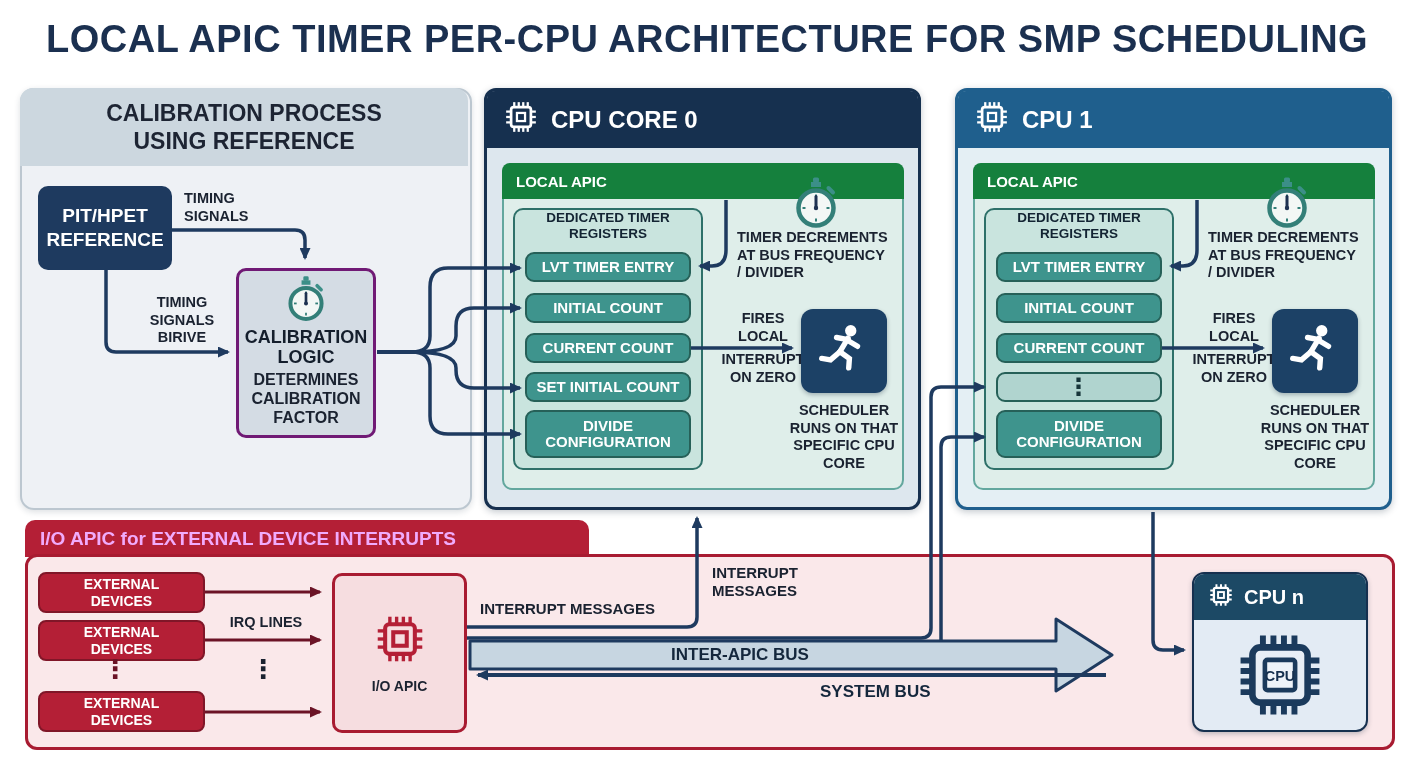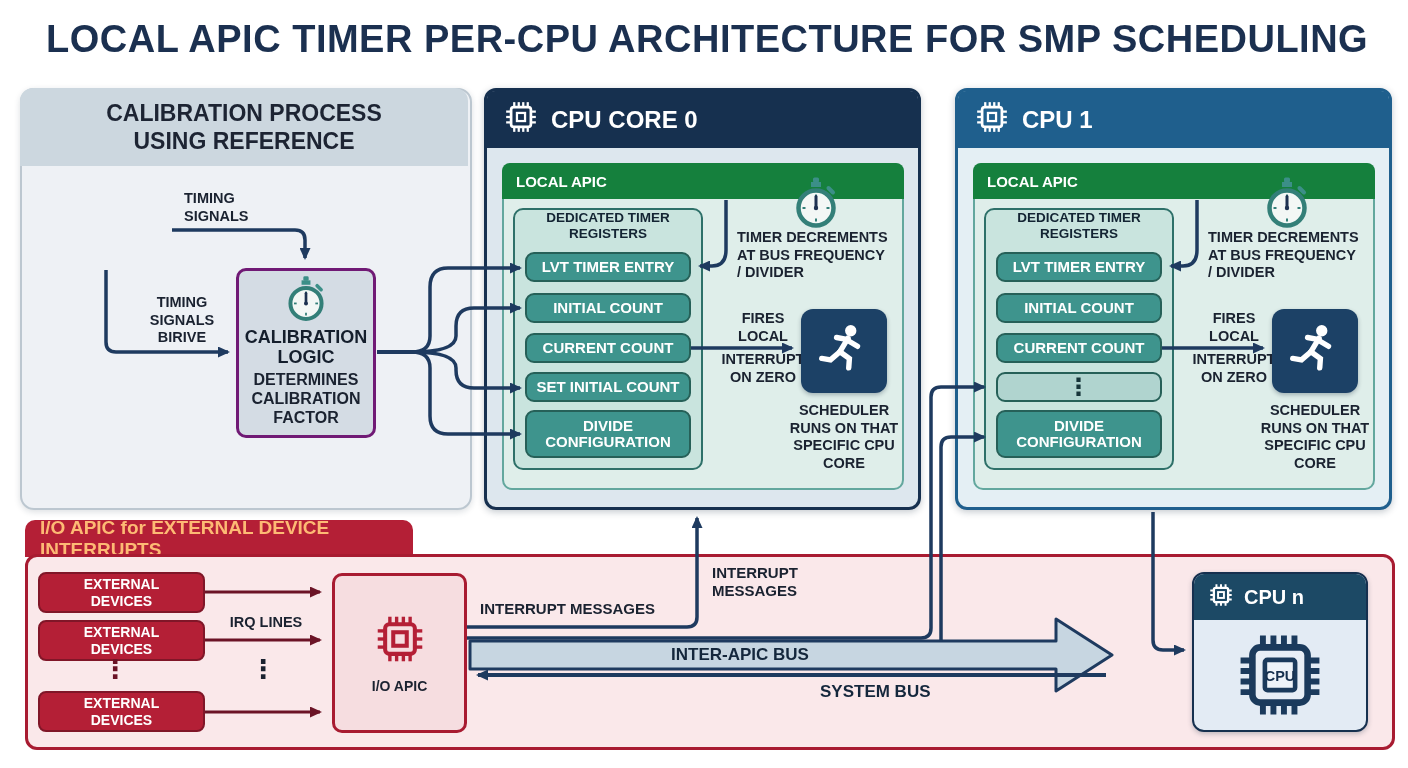--- a/index.html
+++ b/index.html
@@ -35,21 +35,21 @@
   .lapic-hdr{height:36px;background:#15803d;border-radius:8px 8px 0 0;color:#fff;font-size:15px;display:flex;align-items:center;padding-left:14px;margin:-2px;margin-bottom:0;}
   .regs{width:190px;height:262px;top:208px;background:#c9e4de;border:2.5px solid #2e7069;border-radius:10px;box-sizing:border-box;}
   .regs-title{font-size:13.5px;line-height:1.2;text-align:center;color:#132433;}
   .reg{width:166px;height:30px;background:#3e948d;border:2px solid #266058;border-radius:9px;color:#fff;font-size:15px;
        display:flex;align-items:center;justify-content:center;box-sizing:border-box;line-height:1.1;text-align:center;}
   .reg.tall{height:48px;}
   .reg.dots{background:#b0d4cf;color:#17353a;font-size:24px;letter-spacing:1px;}
   .note{font-size:14.5px;line-height:1.22;}
   .sched-box{width:86px;height:84px;top:309px;background:#1c4166;border-radius:12px;display:flex;align-items:center;justify-content:center;box-shadow:0 2px 4px rgba(20,40,60,.3);}
   
-  .io-tab{left:25px;top:520px;width:388px;height:37px;background:#b41f36;border-radius:10px 10px 0 0;color:#fdba74;
+  .io-tab{left:25px;top:520px;width:564px;height:37px;background:#b41f36;border-radius:10px 10px 0 0;color:#f0abfc;
           font-size:19px;display:flex;align-items:center;padding-left:15px;box-sizing:border-box;}
   .io-panel{left:25px;top:554px;width:1370px;height:196px;background:#fae8ea;border:3.5px solid #a81b31;border-radius:12px;box-sizing:border-box;}
   .dev-box{left:38px;width:167px;height:41px;background:#b41f36;border:2px solid #801628;border-radius:8px;color:#fff;
            font-size:14px;line-height:1.15;display:flex;align-items:center;justify-content:center;text-align:center;box-sizing:border-box;}
   .vdots{font-size:26px;line-height:1;}
   .ioapic-box{left:332px;top:573px;width:135px;height:160px;background:#f6dde0;border:3px solid #a81b31;border-radius:10px;
               display:flex;flex-direction:column;align-items:center;justify-content:center;gap:8px;box-sizing:border-box;}
   .ioapic-lbl{font-size:14px;color:#1b2230;}
   .cpun-box{left:1192px;top:572px;width:176px;height:160px;border:2.5px solid #16304f;border-radius:12px;background:#e3ebf4;box-sizing:border-box;overflow:hidden;box-shadow:0 2px 5px rgba(20,40,60,.25);}
   .cpun-hdr{height:46px;background:#1c4965;color:#fff;font-size:20px;display:flex;align-items:center;gap:10px;padding-left:14px;}
@@ -60,20 +60,22 @@
 </head>
 <body>
 
 <div id="stage">
 
   <div class="abs title">LOCAL APIC TIMER PER-CPU ARCHITECTURE FOR SMP SCHEDULING</div>
 
   <div class="abs cal-panel"></div>
   <div class="abs cal-hdr pre ctr">CALIBRATION PROCESS
 USING REFERENCE</div>
+  <div class="abs pit-box pre ctr">PIT/HPET
+REFERENCE</div>
   <div class="abs lbl pre ts-top">TIMING
 SIGNALS</div>
   <div class="abs lbl pre ts-left">TIMING
 SIGNALS
 BIRIVE</div>
   <div class="abs logic-box">
     <span>
       <svg width="44" height="48" viewBox="0 0 48 54">
         <rect x="21" y="1.5" width="6" height="5" rx="1.5" fill="#3c8f88"></rect>
         <rect x="19" y="6" width="10" height="5" fill="#3c8f88"></rect>

